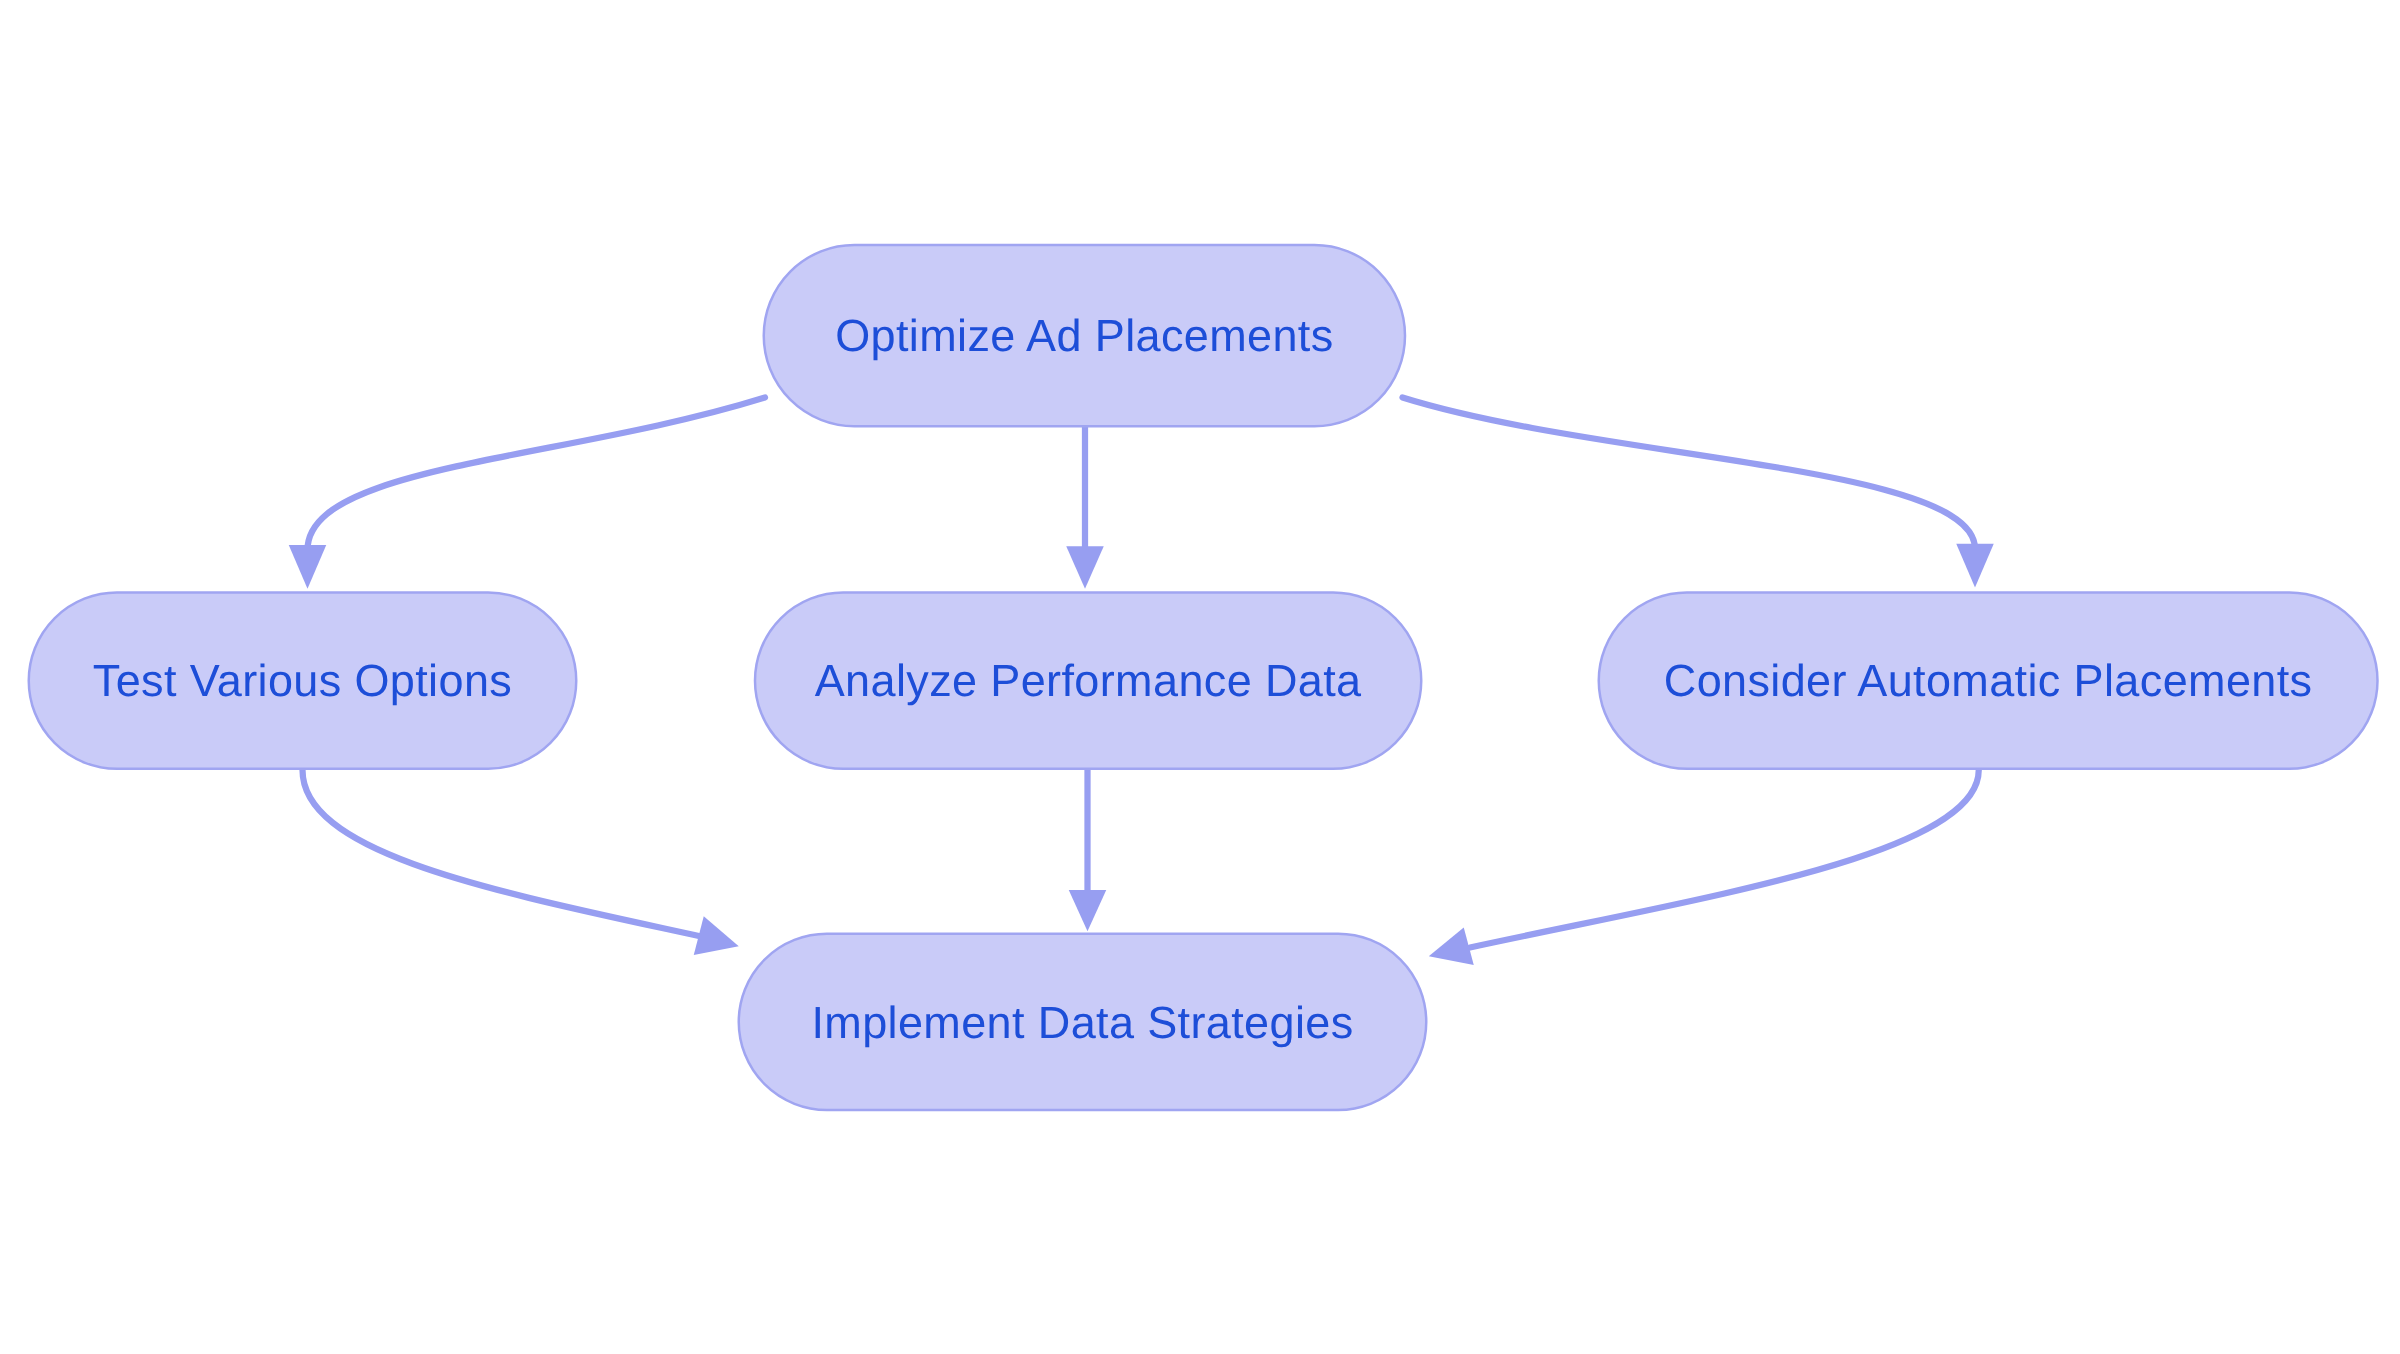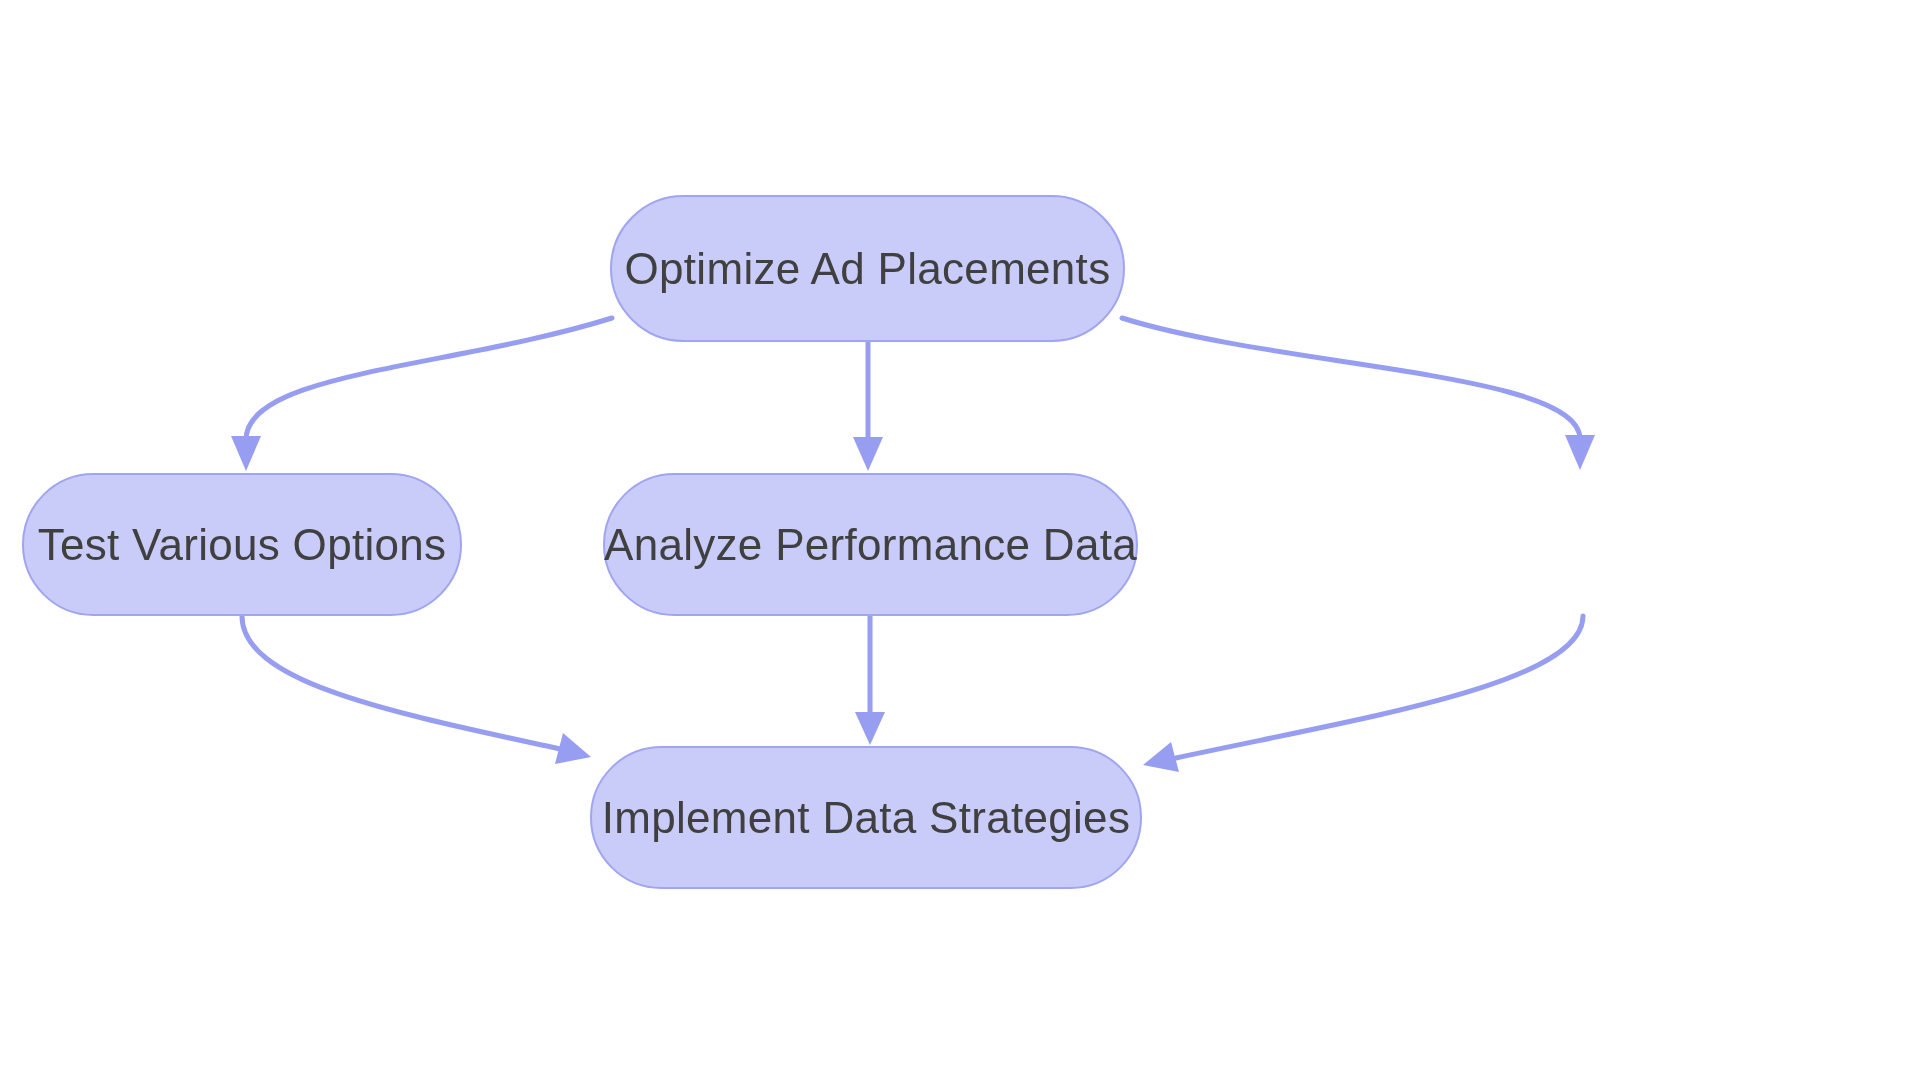--- a/index.html
+++ b/index.html
@@ -36,22 +36,22 @@
     position: absolute;
     box-sizing: border-box;
     background: #c9cbf8;
     border: 2.5px solid #a0a5f1;
     border-radius: 80px;
     display: flex;
     align-items: center;
     justify-content: center;
   }
   .node-label {
-    color: #404040;
-    font-size: 44px;
+    color: #1d4ed8;
+    font-size: 36px;
     font-weight: 400;
     letter-spacing: 0.3px;
     white-space: nowrap;
   }
   .node-optimize  { left: 610px;  top: 195px; width: 515px; height: 147px; }
   .node-test      { left: 22px;   top: 473px; width: 440px; height: 143px; }
   .node-analyze   { left: 603px;  top: 473px; width: 535px; height: 143px; }
   .node-consider  { left: 1278px; top: 473px; width: 625px; height: 143px; }
   .node-implement { left: 590px;  top: 746px; width: 552px; height: 143px; }
 </style>
@@ -98,18 +98,21 @@
   </div>
 
   <div class="node node-analyze">
     <span class="node-label">Analyze Performance Data</span>
   </div>
 
   <div class="node node-test">
     <span class="node-label">Test Various Options</span>
   </div>
 
+  <div class="node node-consider">
+    <span class="node-label">Consider Automatic Placements</span>
+  </div>
 
   <div class="node node-implement">
     <span class="node-label">Implement Data Strategies</span>
   </div>
 
 </div>
 
 </body></html>

